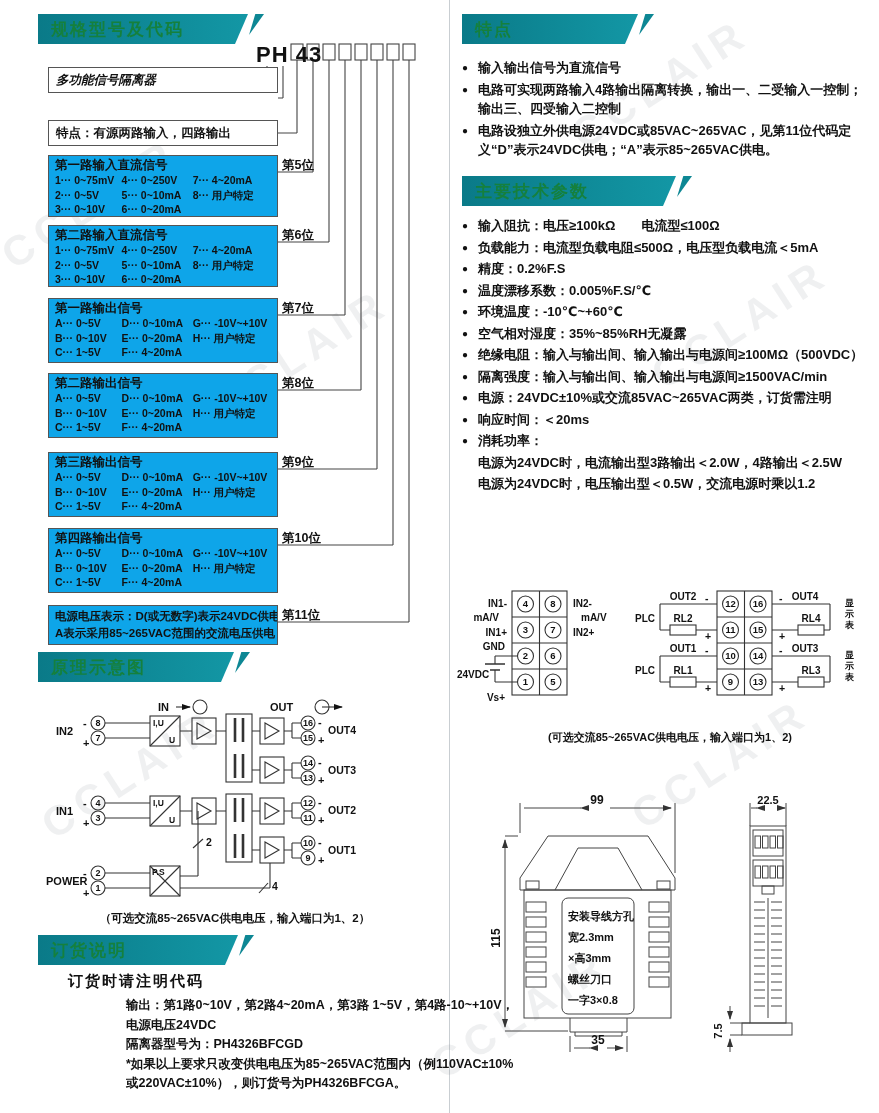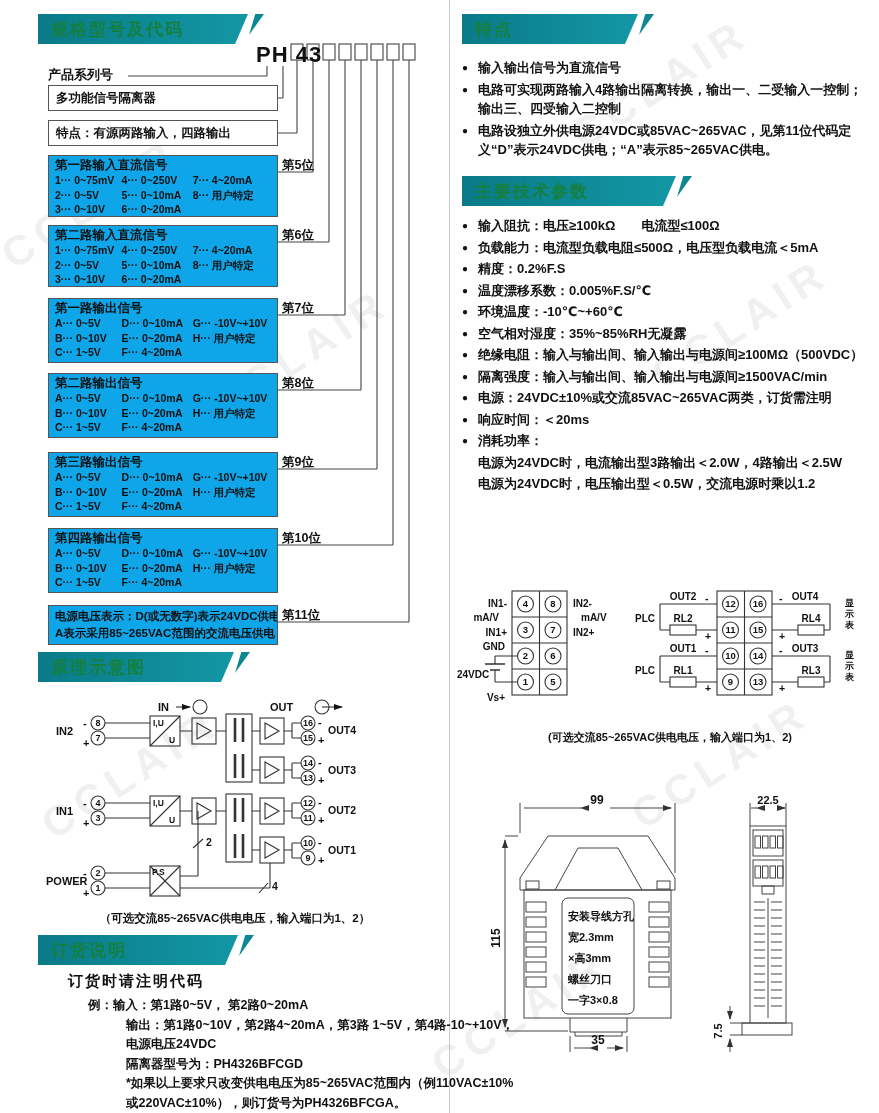--- a/index.html
+++ b/index.html
@@ -84,21 +84,21 @@
         <path d="M248,202 H299 M299,202 V20"></path>
         <path d="M248,275 H315 M315,275 V20"></path>
         <path d="M248,350 H331 M331,350 V20"></path>
         <path d="M248,429 H347 M347,429 V20"></path>
         <path d="M248,505 H363 M363,505 V20"></path>
         <path d="M248,582 H379 M379,582 V20"></path>
       </g>
       <text x="226" y="22" font-size="22" font-weight="bold" fill="#111" letter-spacing="1">PH 43</text>
     </svg>
     <span class="series-label">产品系列号</span>
-    <div class="tbox" style="top:45px;">多功能信号隔离器</div>
+    <div class="tbox" style="top:27px;font-style:italic;">多功能信号隔离器</div>
     <div class="tbox" style="top:80px;">特点：有源两路输入，四路输出</div>
     <div>
         <div class="cbox" style="top: 115px; height: 62px;">
           <div class="cbox-title">第一路输入直流信号</div>
           <div class="cbox-row">
             <span class="c0">1··· 0~75mV</span>
             <span class="c1">4··· 0~250V</span>
             <span class="c2">7··· 4~20mA</span>
           </div>
           <div class="cbox-row">
@@ -347,21 +347,20 @@
     </g>
   </svg>
 
   <div class="banner" style="left:38px;top:935px;width:216px;">
     <div class="bshape"></div>
     <div class="btip"></div>
     <span class="btext">订货说明</span>
   </div>
   <div class="order-note">订货时请注明代码</div>
   <div class="order-lines">
-      <div class="order-line first">例：输入：第1路0~5V， 第2路0~20mA</div>
       <div class="order-line">输出：第1路0~10V，第2路4~20mA，第3路 1~5V，第4路-10~+10V，</div>
       <div class="order-line">电源电压24VDC</div>
       <div class="order-line">隔离器型号为：PH4326BFCGD</div>
       <div class="order-line">*如果以上要求只改变供电电压为85~265VAC范围内（例110VAC±10%</div>
       <div class="order-line">或220VAC±10%），则订货号为PH4326BFCGA。</div>
     </div>
 
   <div class="banner" style="left:462px;top:14px;width:192px;">
     <div class="bshape"></div>
     <div class="btip"></div>

